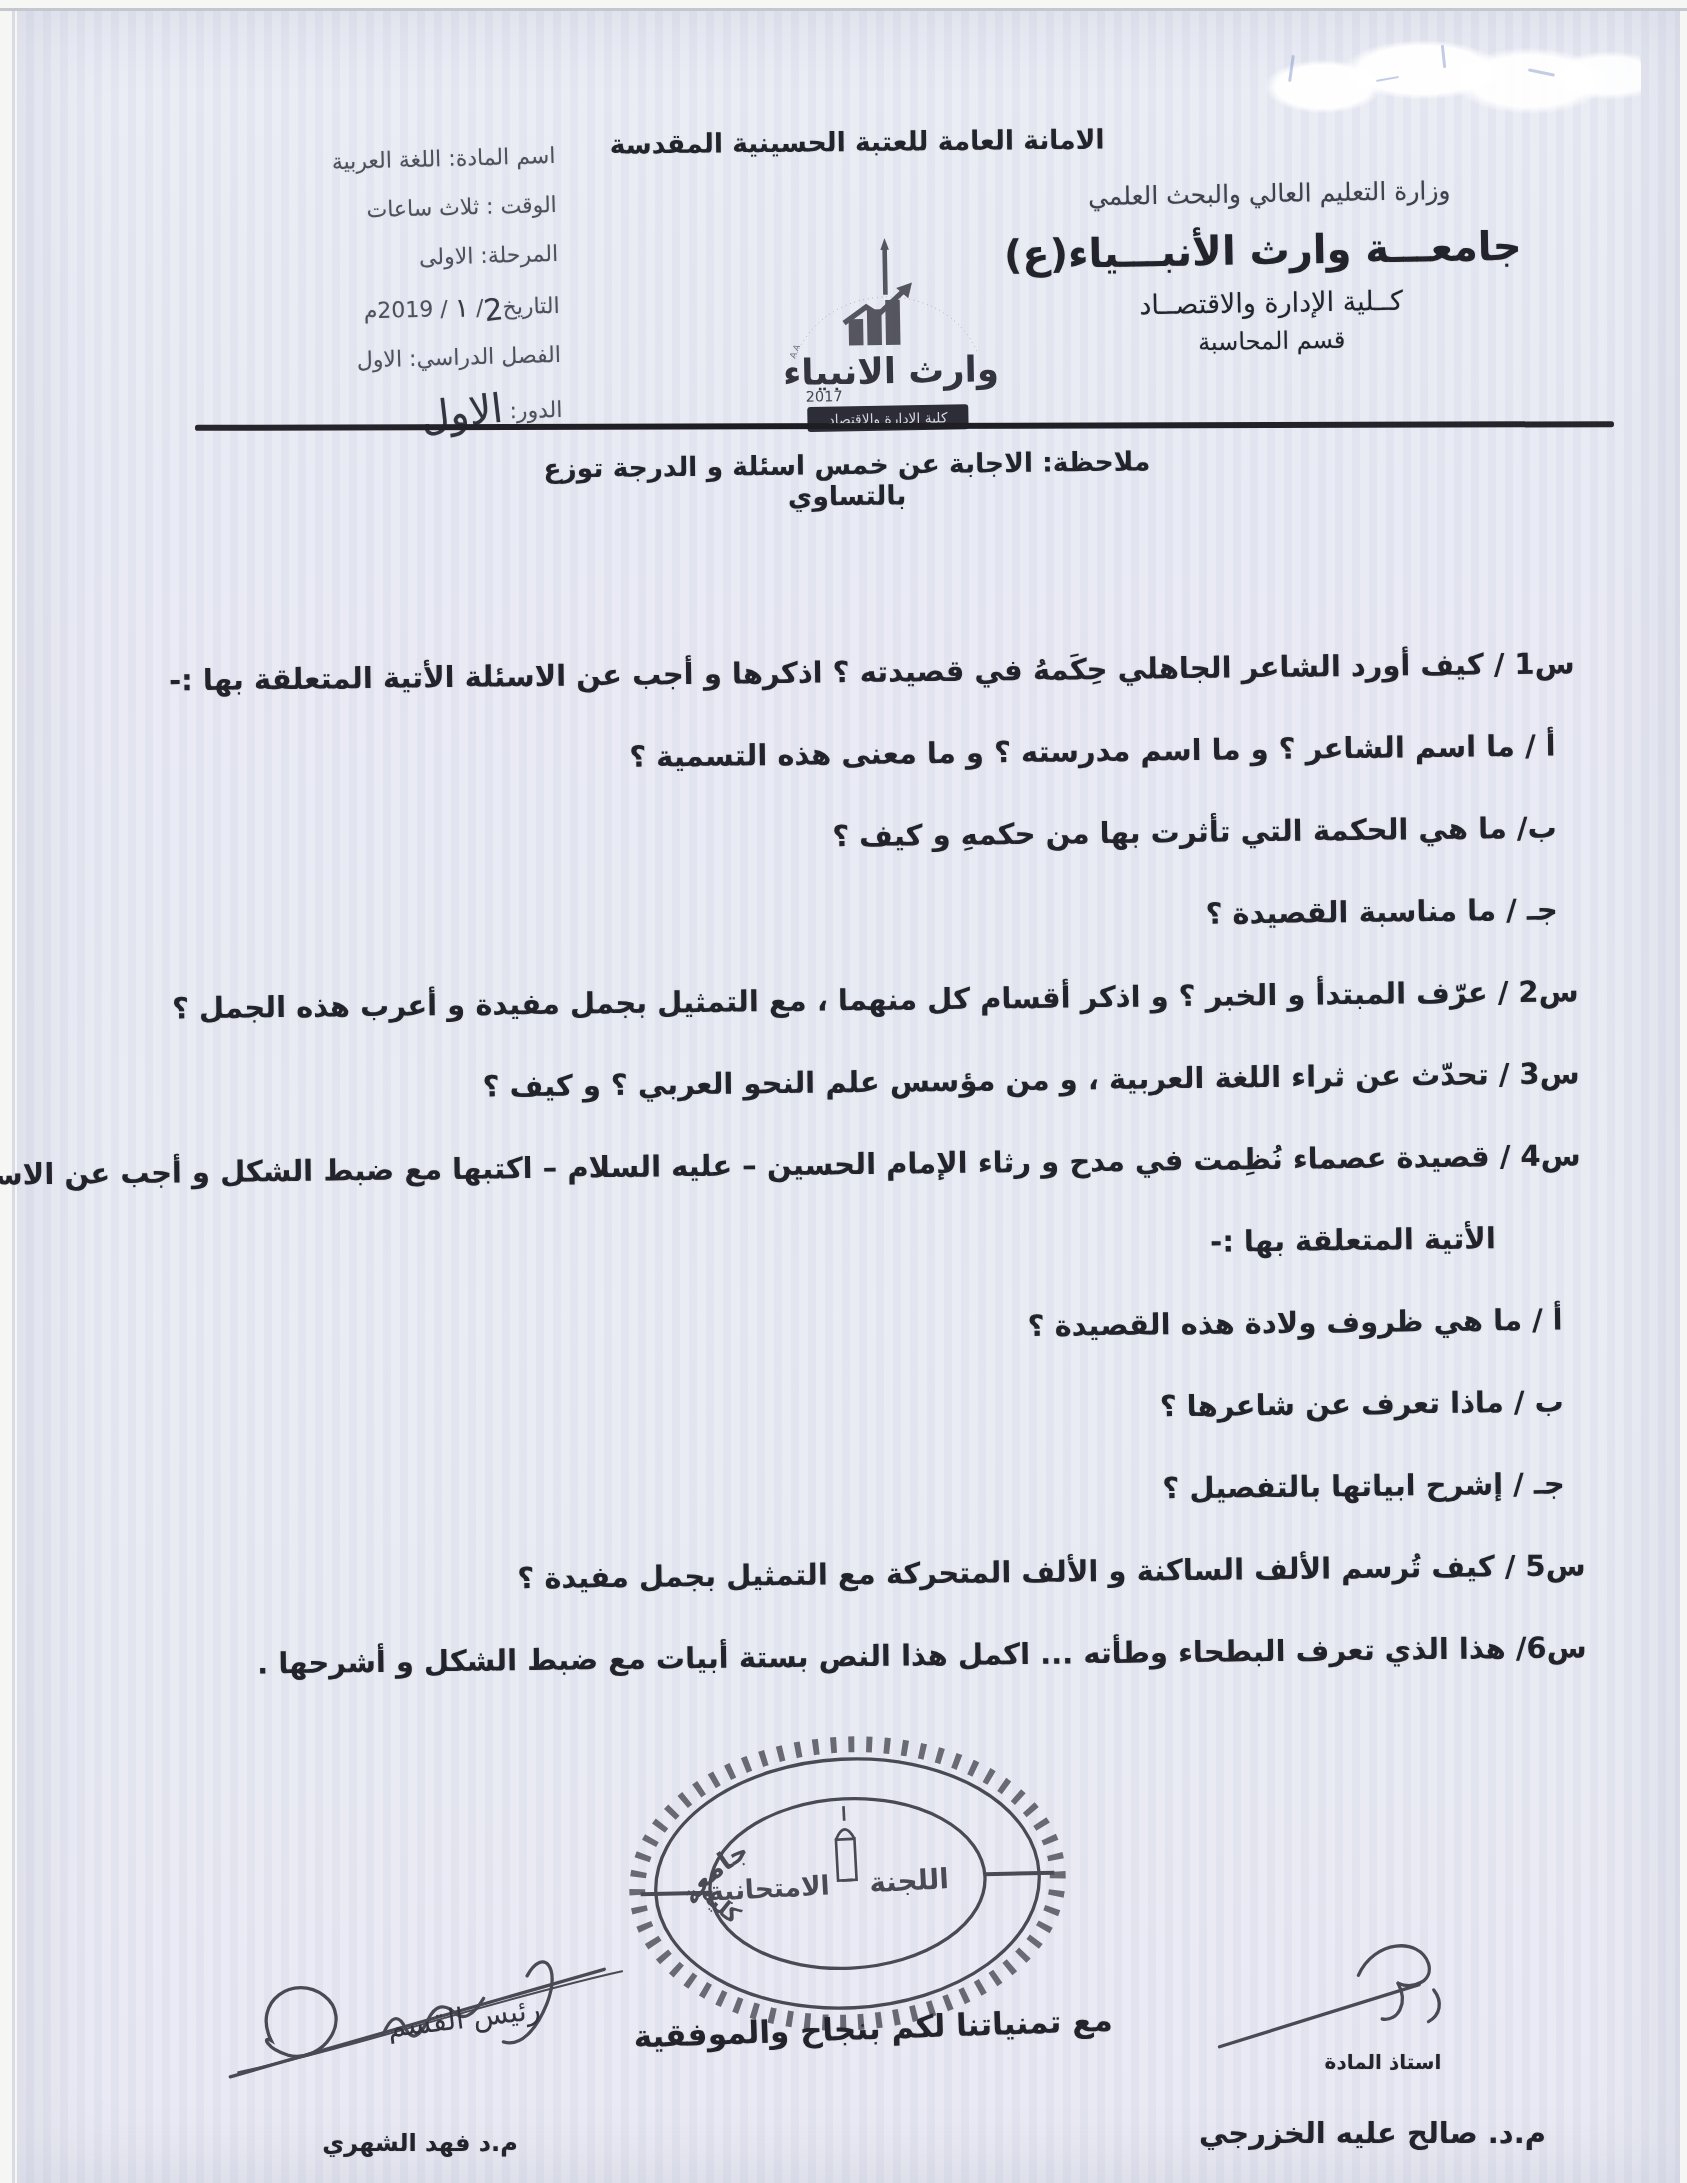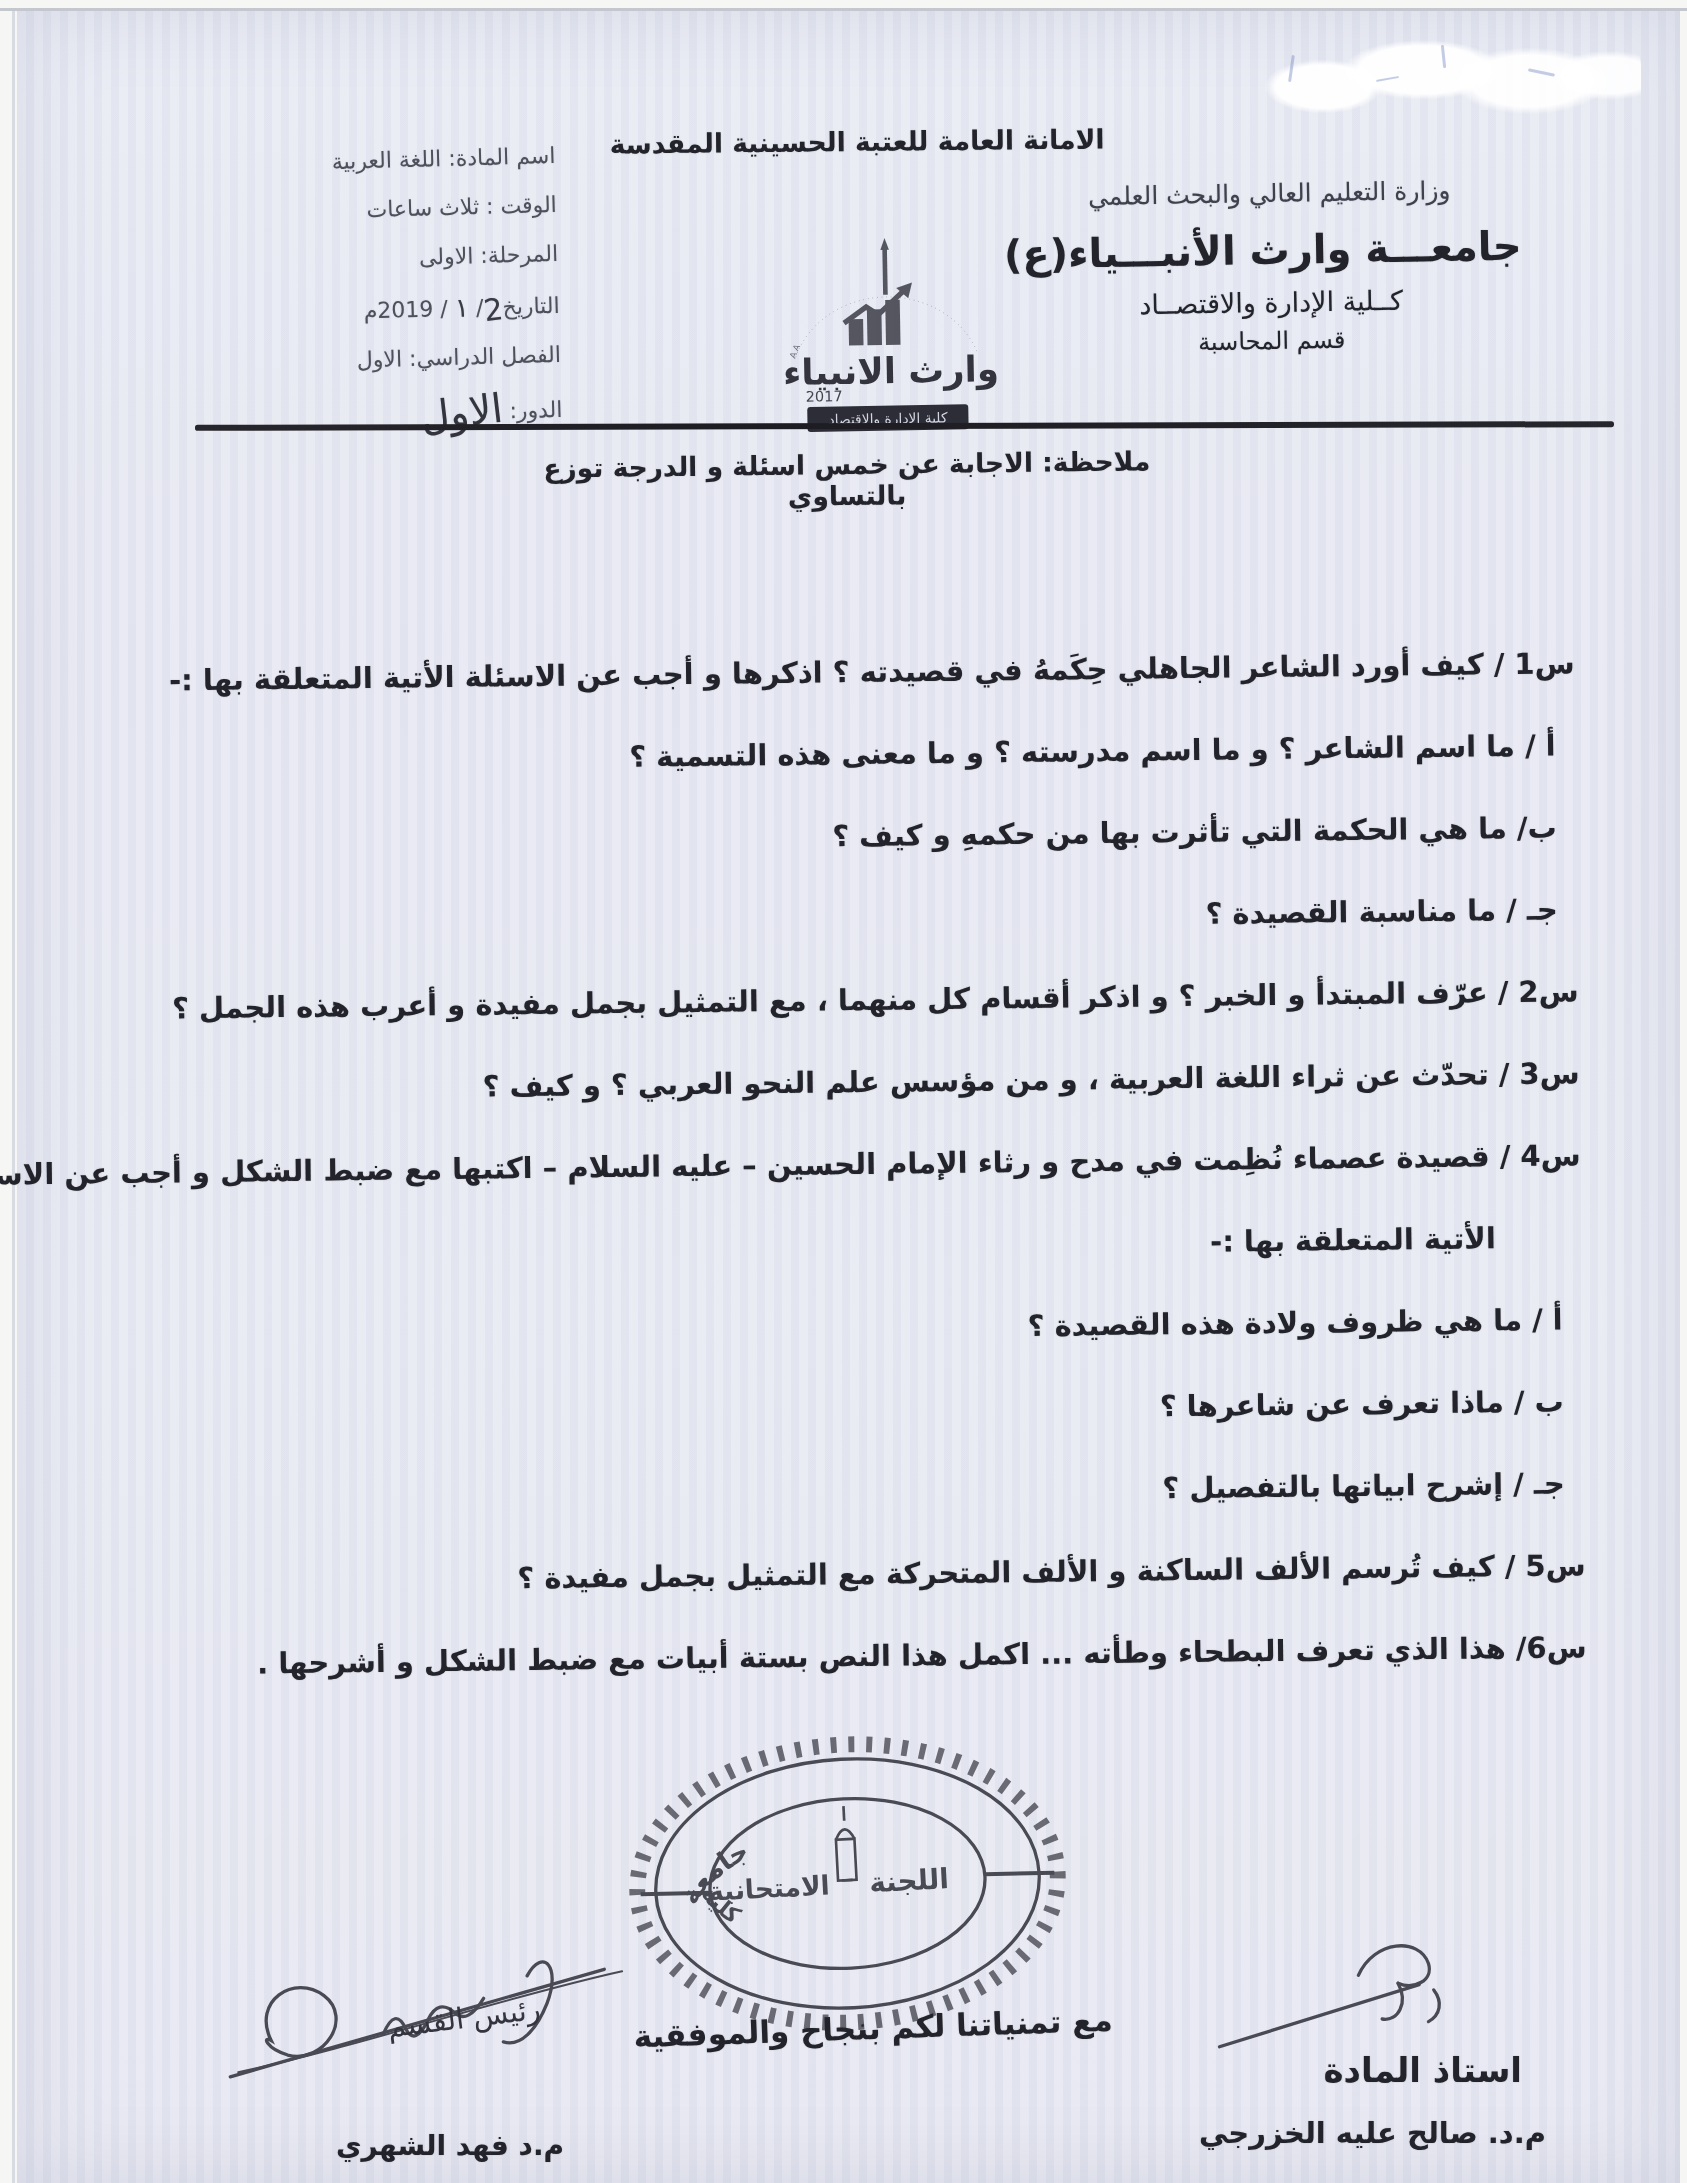--- a/index.html
+++ b/index.html
@@ -68,25 +68,25 @@
   .q-row.lvl-sub{padding-right:20px;}
   .q-row.lvl-cont{padding-right:86px;}
 
   
   .stamp{position:absolute;left:619px;top:1728px;width:457px;height:311px;transform:rotate(-3deg);opacity:.88;}
   .wishes{position:absolute;left:615px;top:2010px;width:516px;text-align:center;
     font-size:31px;font-weight:bold;transform:rotate(-2deg);}
   .sig-left-svg{position:absolute;left:218px;top:1935px;width:423px;height:155px;}
   .sig-left-hand{position:absolute;left:387px;top:2001px;font-size:29px;color:#33343e;
     transform:rotate(-7deg);font-weight:400;letter-spacing:1.3px;}
-  .sig-left-name{position:absolute;left:298px;top:2129px;width:304px;text-align:center;
-    font-size:28px;font-weight:bold;}
+  .sig-left-name{position:absolute;left:268px;top:2129px;width:304px;text-align:center;
+    font-size:24px;font-weight:bold;}
   .sig-right-svg{position:absolute;left:1201px;top:1929px;width:324px;height:139px;}
-  .sig-right-title{position:absolute;left:1244px;top:2050px;width:278px;text-align:right;
-    font-size:34px;font-weight:bold;}
+  .sig-right-title{position:absolute;left:1244px;top:2050px;width:278px;text-align:center;
+    font-size:20px;font-weight:bold;}
   .sig-right-name{position:absolute;left:1161px;top:2116px;width:423px;text-align:center;
     font-size:29px;font-weight:bold;}
 
   svg text{font-family:"DejaVu Sans",sans-serif;}
 </style>
 </head>
 <body>
 
 <div class="sheet"></div>
 <div class="scan-top-line"></div>

